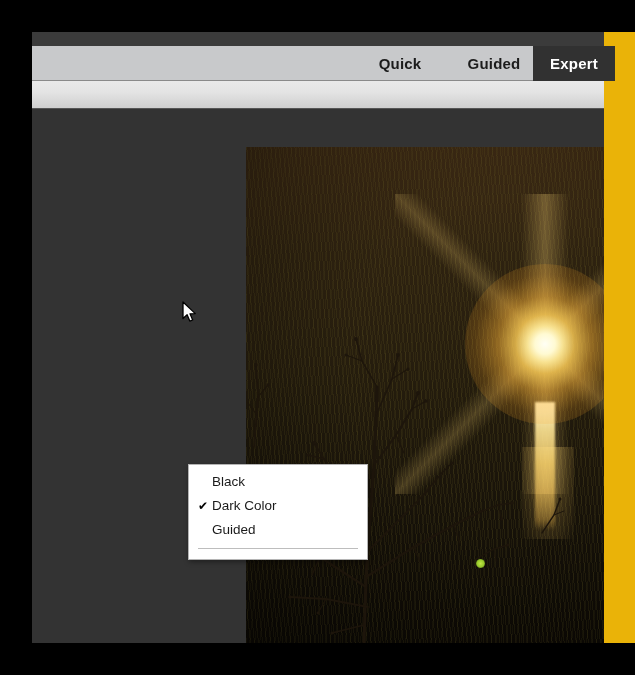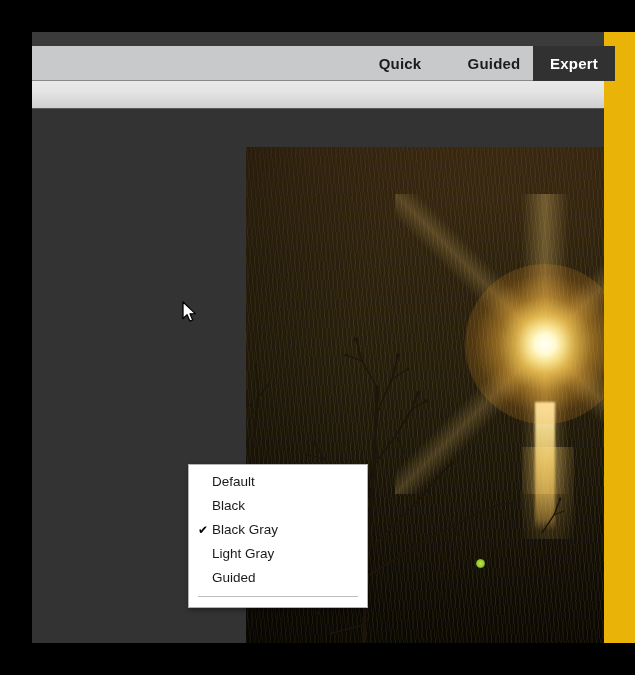--- a/index.html
+++ b/index.html
@@ -398,40 +398,32 @@
             <circle cx="262" cy="398" r="1.5"></circle>
             <circle cx="314" cy="352" r="1.5"></circle>
             <circle cx="10" cy="218" r="1.7"></circle>
             <circle cx="22" cy="238" r="1.4"></circle>
           </g>
         </svg>
       </div>
 
       <div id="context-menu">
 
-        <div class="menu-item">
-          <span class="menu-check"></span>
-          <span>Default</span>
-        </div>
 
         <div class="menu-item">
           <span class="menu-check"></span>
           <span>Black</span>
         </div>
 
         <div class="menu-item">
           <span class="menu-check">✔</span>
-          <span>Black Gray</span>
+          <span>Dark Color</span>
         </div>
 
 
-        <div class="menu-item">
-          <span class="menu-check"></span>
-          <span>Light Gray</span>
-        </div>
 
         <div class="menu-item">
           <span class="menu-check"></span>
           <span>Guided</span>
         </div>
 
         <div class="menu-sep"></div>
 
 
       </div>

